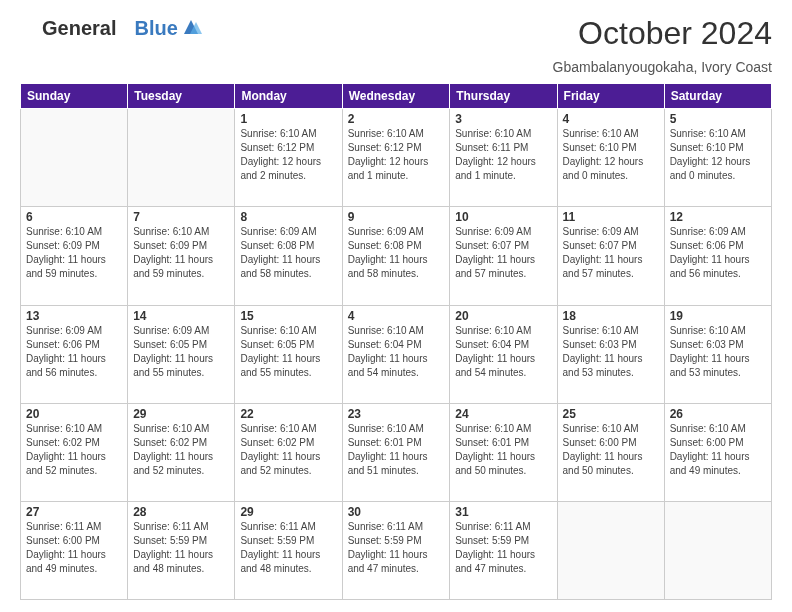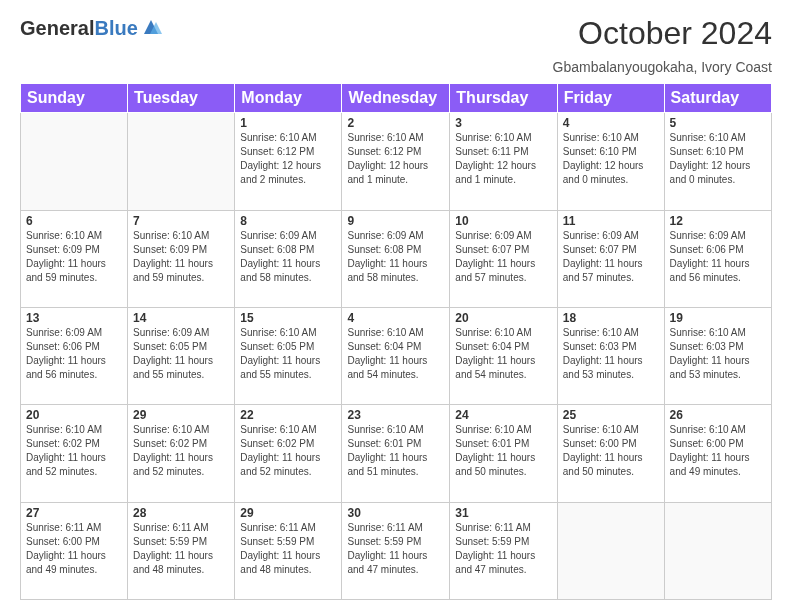--- a/index.html
+++ b/index.html
@@ -36,23 +36,23 @@
       font-size: 14px;
       color: #555;
       margin-top: 8px;
     }
     .calendar {
       width: 100%;
       border-collapse: collapse;
       flex: 1;
     }
     .calendar th {
-      background-color: #8b5cf6;
+      background-color: #4c1d95;
       color: #fff;
-      font-size: 16px;
+      font-size: 12px;
       font-weight: bold;
       padding: 5px 6px;
       text-align: left;
       border: 1px solid #fff;
     }
     .calendar td {
       border: 1px solid #ccc;
       vertical-align: top;
       padding: 3px 5px;
       width: 108px;
@@ -76,22 +76,22 @@
       line-height: 1.4;
     }
     .logo-wrapper {
       display: flex;
       align-items: center;
     }
     .logo-name {
       font-size: 20px;
       font-weight: bold;
     }
-    .logo-general { color: #333; }
-    .logo-blue-part { color: #3a7abf; }
+    .logo-general { color: #333; margin-left: 22px; }
+    .logo-blue-part { color: #3a7abf; margin-left: 18px; }
   </style>
 </head>
 <body>
 
 <div class="page">
   <div class="header">
     <div class="logo-wrapper">
       <div style="display:flex;flex-direction:column;align-items:flex-start;">
         <div style="display:flex;align-items:center;">
           <span class="logo-name">

